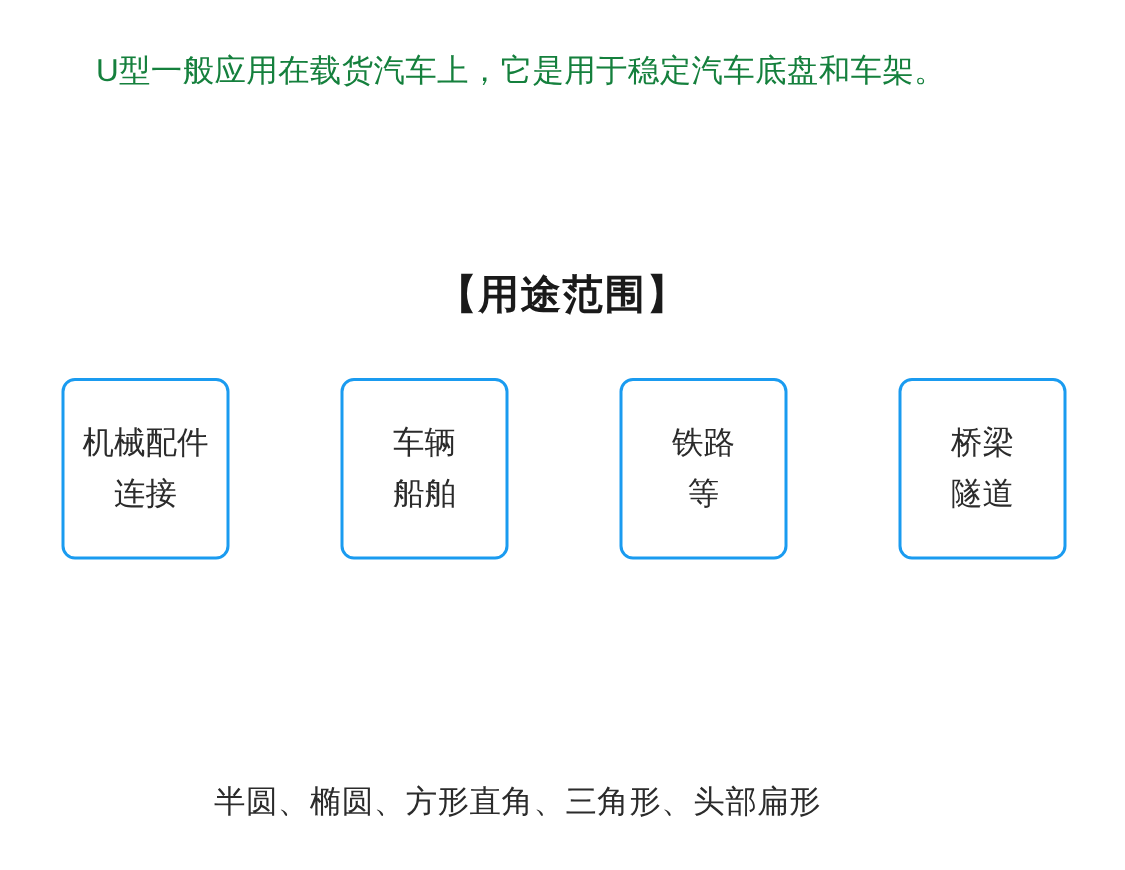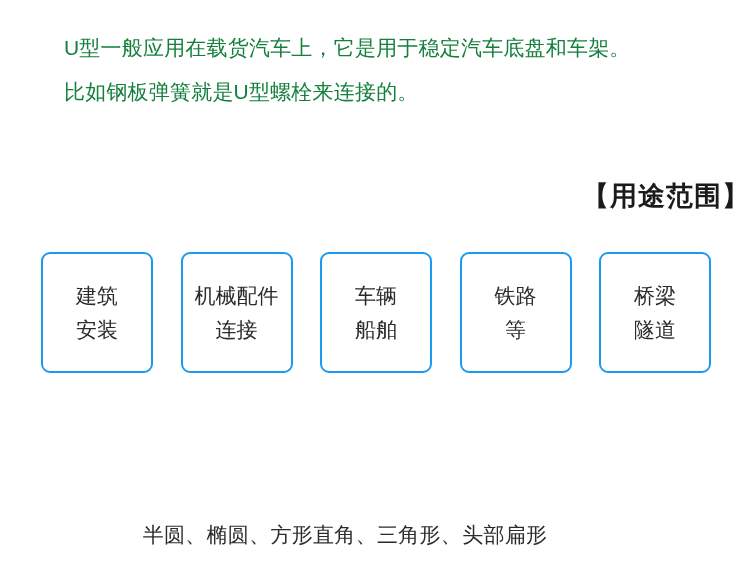--- a/index.html
+++ b/index.html
@@ -38,21 +38,21 @@
   .intro-line {
     display: block;
     white-space: nowrap;
   }
 
   
   .section-heading {
     position: absolute;
     left: 0;
     width: 750px;
-    text-align: right;
+    text-align: center;
     font-size: 27px;
     font-weight: 700;
     letter-spacing: 1px;
     color: #1a1a1a;
   }
   #heading-usage { top: 178px; }
   #heading-shapes { top: 437px; }
 
   
   .usage-row {
@@ -100,31 +100,26 @@
     font-weight: 400;
   }
 </style>
 </head>
 <body>
 
 <div class="page">
 
   <div class="intro">
     <span class="intro-line">U型一般应用在载货汽车上，它是用于稳定汽车底盘和车架。</span>
-    <span class="intro-line">比如钢板弹簧就是U型螺栓来连接的。</span>
   </div>
 
   <div class="section-heading" id="heading-usage">【用途范围】</div>
 
   <div class="usage-row">
 
-    <div class="usage-box">
-      <span class="bl">建筑</span>
-      <span class="bl">安装</span>
-    </div>
 
     <div class="usage-box">
       <span class="bl">机械配件</span>
       <span class="bl">连接</span>
     </div>
 
     <div class="usage-box">
       <span class="bl">车辆</span>
       <span class="bl">船舶</span>
     </div>

